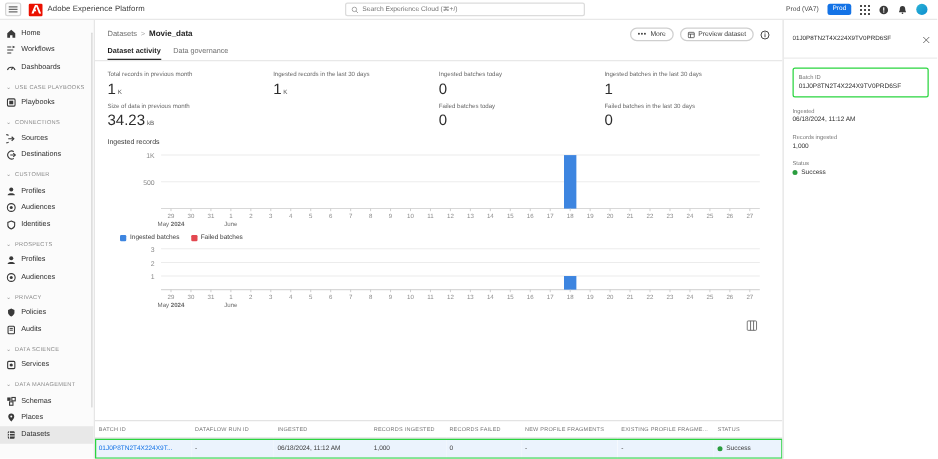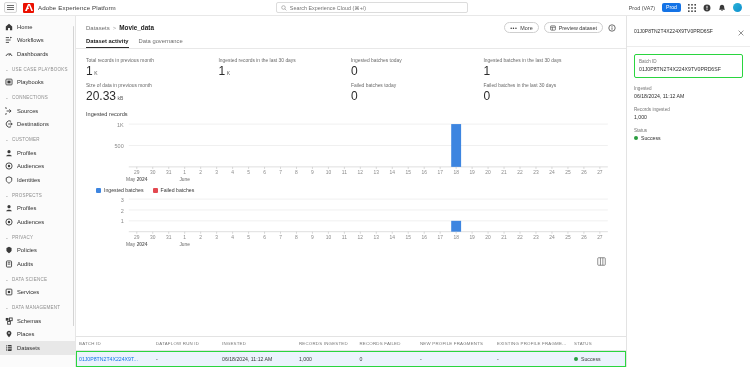--- a/index.html
+++ b/index.html
@@ -463,21 +463,21 @@
               </div>
               <div>
                 <div class="metric-label">Ingested batches in the last 30 days</div>
                 <div class="metric-value">
                   <span>1</span>
                 </div>
               </div>
               <div>
                 <div class="metric-label">Size of data in previous month</div>
                 <div class="metric-value">
-                  <span>20.33</span>
+                  <span>34.23</span>
                   <span class="metric-unit">kB</span>
                 </div>
               </div>
               <div></div>
               <div>
                 <div class="metric-label">Failed batches today</div>
                 <div class="metric-value">
                   <span>0</span>
                 </div>
               </div>

